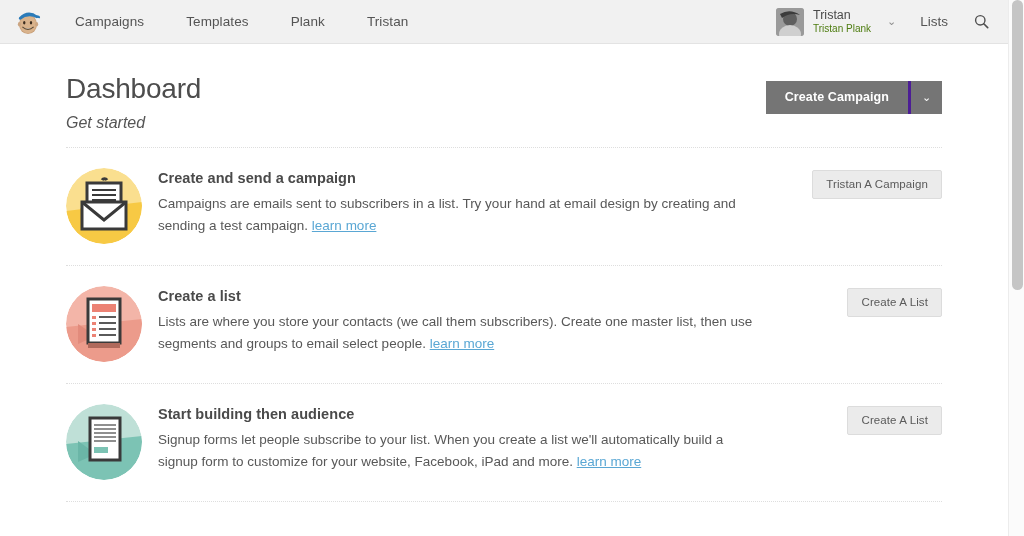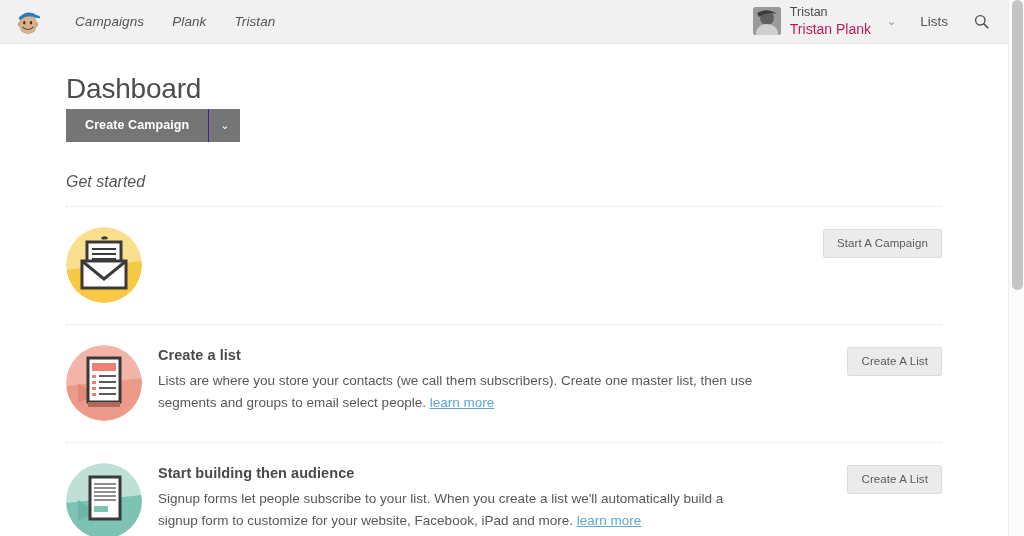--- a/index.html
+++ b/index.html
@@ -33,22 +33,21 @@
     width: 30px;
     height: 30px;
     margin-left: 13px;
     margin-right: 18px;
     flex: 0 0 auto;
   }
 
   .nav-links {
     display: flex;
     align-items: flex-start;
-    gap: 0;
-    font-style: italic;
+    gap: 14px;
   }
 
   .nav-link {
     font-size: 13.5px;
     color: #545454;
     text-decoration: none;
     padding: 6px 14px;
     letter-spacing: 0.1px;
     cursor: pointer;
     white-space: nowrap;
@@ -77,22 +76,22 @@
     flex-direction: column;
     justify-content: center;
     line-height: 1.22;
     cursor: pointer;
   }
   .user-name {
     font-size: 12.5px;
     color: #4a4a4a;
   }
   .user-full {
-    font-size: 14px;
-    color: #be185d;
+    font-size: 10px;
+    color: #4d7c0f;
   }
 
   .caret {
     margin: 0 14px 0 16px;
     color: #8c8c8c;
     font-size: 11px;
     line-height: 1;
     cursor: pointer;
     user-select: none;
   }
@@ -122,21 +121,20 @@
     left: 0;
     width: 1008px;
     padding: 0 66px;
   }
 
   .page-head {
     display: flex;
     align-items: flex-start;
     justify-content: space-between;
     padding-top: 31px;
-    flex-direction: column;
   }
 
   .page-title {
     font-size: 28px;
     font-weight: 400;
     color: #4d4d4d;
     letter-spacing: -0.2px;
     line-height: 1;
   }
 
@@ -145,21 +143,21 @@
     display: flex;
     margin-top: 6px;
   }
   .split-main {
     background: #757575;
     color: #ffffff;
     font-size: 12.5px;
     font-weight: bold;
     padding: 9px 19px 10px;
     border: none;
-    border-right: 1px solid #4c1d95;
+    border-right: 3px solid #4c1d95;
     cursor: pointer;
     font-family: inherit;
     letter-spacing: 0.1px;
   }
   .split-caret {
     background: #757575;
     color: #ffffff;
     border: none;
     width: 31px;
     cursor: pointer;
@@ -167,21 +165,20 @@
     display: flex;
     align-items: center;
     justify-content: center;
     font-family: inherit;
   }
 
   .section-label {
     font-size: 16px;
     font-style: italic;
     color: #555555;
-    margin-top: 31px;
     margin-bottom: 15px;
     font-weight: 400;
   }
 
   
   .gs-list { border-top: 1px dotted #dedede; }
 
   .gs-row {
     display: flex;
     align-items: flex-start;
@@ -282,20 +279,21 @@
       <ellipse cx="24" cy="21" rx="1.6" ry="2.2" fill="#3b2d20"></ellipse>
       <path d="M13 27 Q20 32 27 27 Q20 30 13 27Z" fill="#ffffff"></path>
       <path d="M12.5 26.5 Q20 33 27.5 26.5" stroke="#5e4a33" stroke-width="1.6" fill="none"></path>
       <ellipse cx="8.5" cy="23" rx="2" ry="3" fill="#cba582"></ellipse>
       <ellipse cx="31.5" cy="23" rx="2" ry="3" fill="#cba582"></ellipse>
     </svg>
   </div>
 
   <nav class="nav-links">
     <a class="nav-link">Campaigns</a>
+    <a class="nav-link">Templates</a>
     <a class="nav-link">Plank</a>
     <a class="nav-link">Tristan</a>
   </nav>
 
   <div class="nav-right">
 
     <div class="avatar">
       <svg viewBox="0 0 28 28" width="28" height="28" aria-hidden="true">
         <rect width="28" height="28" fill="#9a9a9a"></rect>
         <circle cx="14" cy="11" r="7" fill="#5f5f5f"></circle>
@@ -352,22 +350,26 @@
             <rect x="21" y="15" width="34" height="31" fill="#ffffff" stroke="#3a3a3a" stroke-width="3"></rect>
             <line x1="26" y1="22" x2="50" y2="22" stroke="#3a3a3a" stroke-width="2"></line>
             <line x1="26" y1="27" x2="50" y2="27" stroke="#3a3a3a" stroke-width="2"></line>
             <line x1="26" y1="32" x2="50" y2="32" stroke="#3a3a3a" stroke-width="2"></line>
             <path d="M36 12 a3 3 0 0 1 5 0" fill="none" stroke="#3a3a3a" stroke-width="3"></path>
             <path d="M16 34 L60 34 L60 61 L16 61Z" fill="#ffffff" stroke="#3a3a3a" stroke-width="3"></path>
             <path d="M16 34 L38 52 L60 34" fill="none" stroke="#3a3a3a" stroke-width="3"></path>
           </g>
         </svg>
       </div>
+      <div class="gs-body">
+        <div class="gs-title">Create and send a campaign</div>
+        <div class="gs-desc"><span>Campaigns are emails sent to subscribers in a list. Try your hand at email design by creating and sending a test campaign. </span><a class="learn-more">learn more</a></div>
+      </div>
       <div class="gs-action">
-        <button class="ghost-btn">Start A Campaign</button>
+        <button class="ghost-btn">Tristan A Campaign</button>
       </div>
     </div>
 
     <div class="gs-row">
       <div class="gs-icon">
         <svg viewBox="0 0 76 76" width="76" height="76" aria-hidden="true">
           <defs>
               <clipPath id="c2">
                 <circle cx="38" cy="38" r="38"></circle>
               </clipPath>

